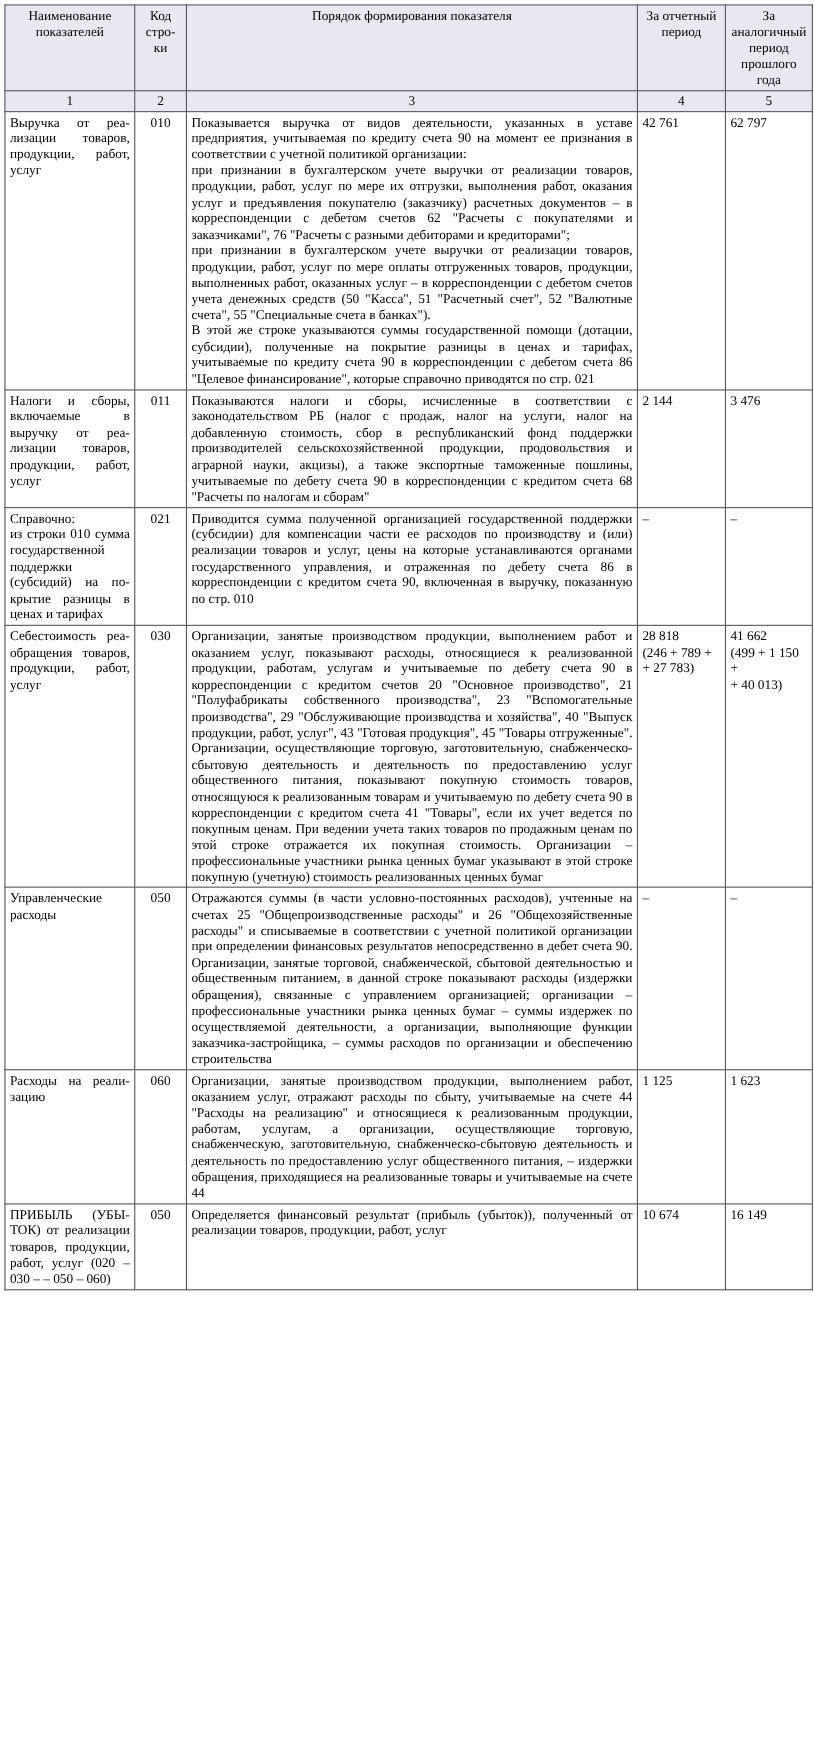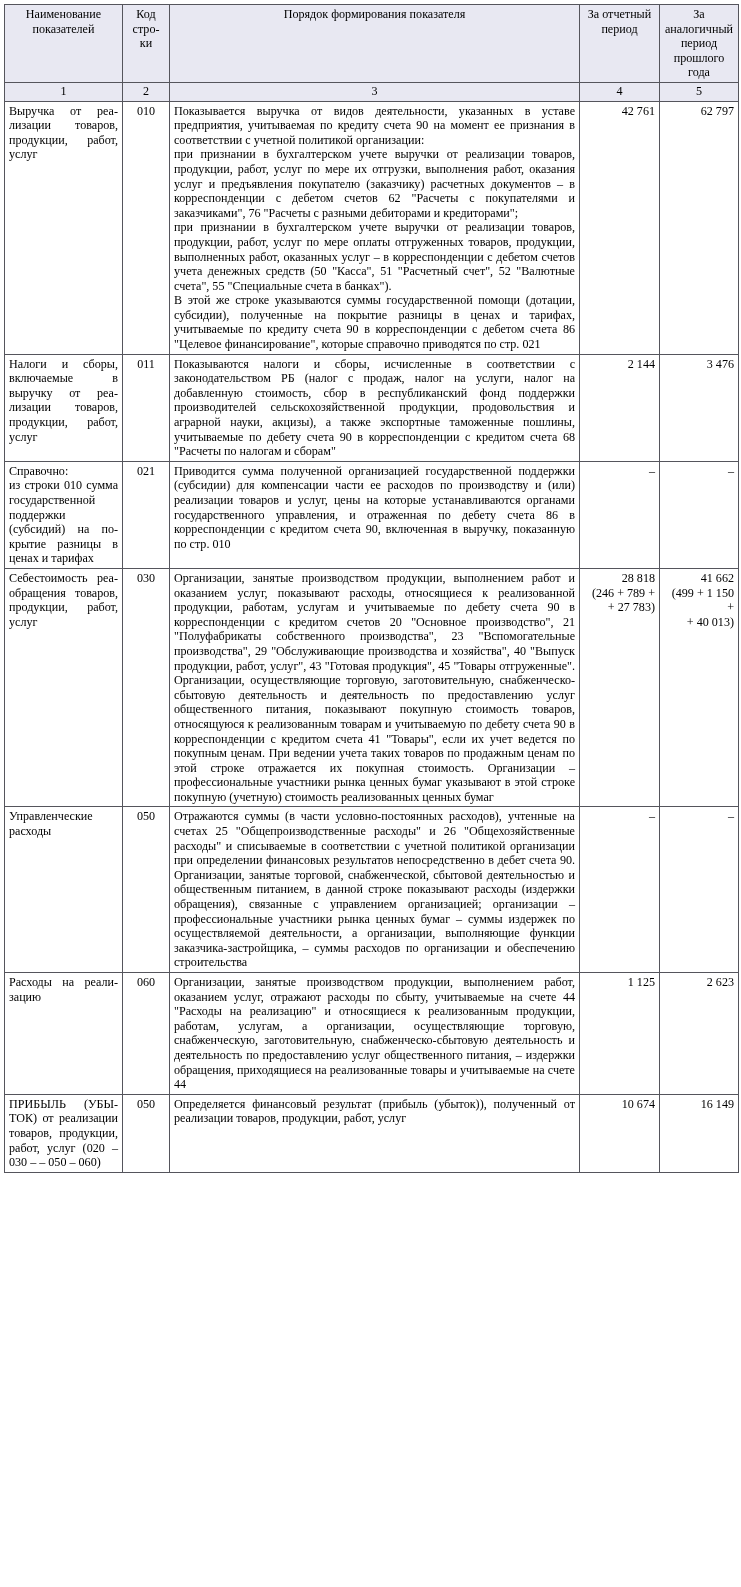--- a/index.html
+++ b/index.html
@@ -68,21 +68,21 @@
     padding-left: 1px;
     padding-right: 1px;
   }
   td.order {
     text-align: justify;
     text-align-last: left;
     padding-left: 5px;
     padding-right: 5px;
   }
   td.num {
-    text-align: right;
+    text-align: left;
     padding-left: 2px;
     padding-right: 2px;
     margin-top: 34px;
   }
   td.num .sub {
     display: block;
     white-space: pre-line;
   }
   .nowrapnum { white-space: nowrap; }
 </style>
@@ -155,21 +155,21 @@
           <td class="code">050</td>
           <td class="order" style="white-space: pre-line;">Отражаются суммы (в части условно-постоянных расходов), учтенные на счетах 25 "Общепроизводственные расходы" и 26 "Общехозяйственные расходы" и списываемые в соответствии с учетной политикой организации при определении финансовых результатов непосредственно в дебет счета 90. Организации, занятые торговой, снабженческой, сбытовой деятельностью и общественным питанием, в данной строке показывают расходы (издержки обращения), связанные с управлением организацией; организации – профессиональные участники рынка ценных бумаг – суммы издержек по осуществляемой деятельности, а организации, выполняющие функции заказчика-застройщика, – суммы расходов по организации и обеспечению строительства</td>
           <td class="num"><span class="nowrapnum">–</span></td>
           <td class="num"><span class="nowrapnum">–</span></td>
         </tr>
         <tr>
           <td class="name" style="white-space: pre-line;">Расходы на реали­зацию</td>
           <td class="code">060</td>
           <td class="order" style="white-space: pre-line;">Организации, занятые производством продукции, выполнением работ, оказанием услуг, отражают расходы по сбыту, учитываемые на счете 44 "Расходы на реализацию" и относящиеся к реализованным продукции, работам, услугам, а организации, осуществляющие торговую, снабженческую, заготовительную, снабженческо-сбытовую деятельность и деятельность по предоставлению услуг общественного питания, – издержки обращения, приходящиеся на реализованные товары и учитываемые на счете 44</td>
           <td class="num"><span class="nowrapnum">1 125</span></td>
-          <td class="num"><span class="nowrapnum">2 623</span></td>
+          <td class="num"><span class="nowrapnum">1 623</span></td>
         </tr>
         <tr>
           <td class="name" style="white-space: pre-line;">ПРИБЫЛЬ (УБЫ­ТОК) от реали­зации товаров, продукции, работ, услуг (020 – 030 – – 050 – 060)</td>
           <td class="code">050</td>
           <td class="order" style="white-space: pre-line;">Определяется финансовый результат (прибыль (убыток)), полученный от реализации товаров, продукции, работ, услуг</td>
           <td class="num"><span class="nowrapnum">10 674</span></td>
           <td class="num"><span class="nowrapnum">16 149</span></td>
         </tr>
       </tbody>
   </table>

